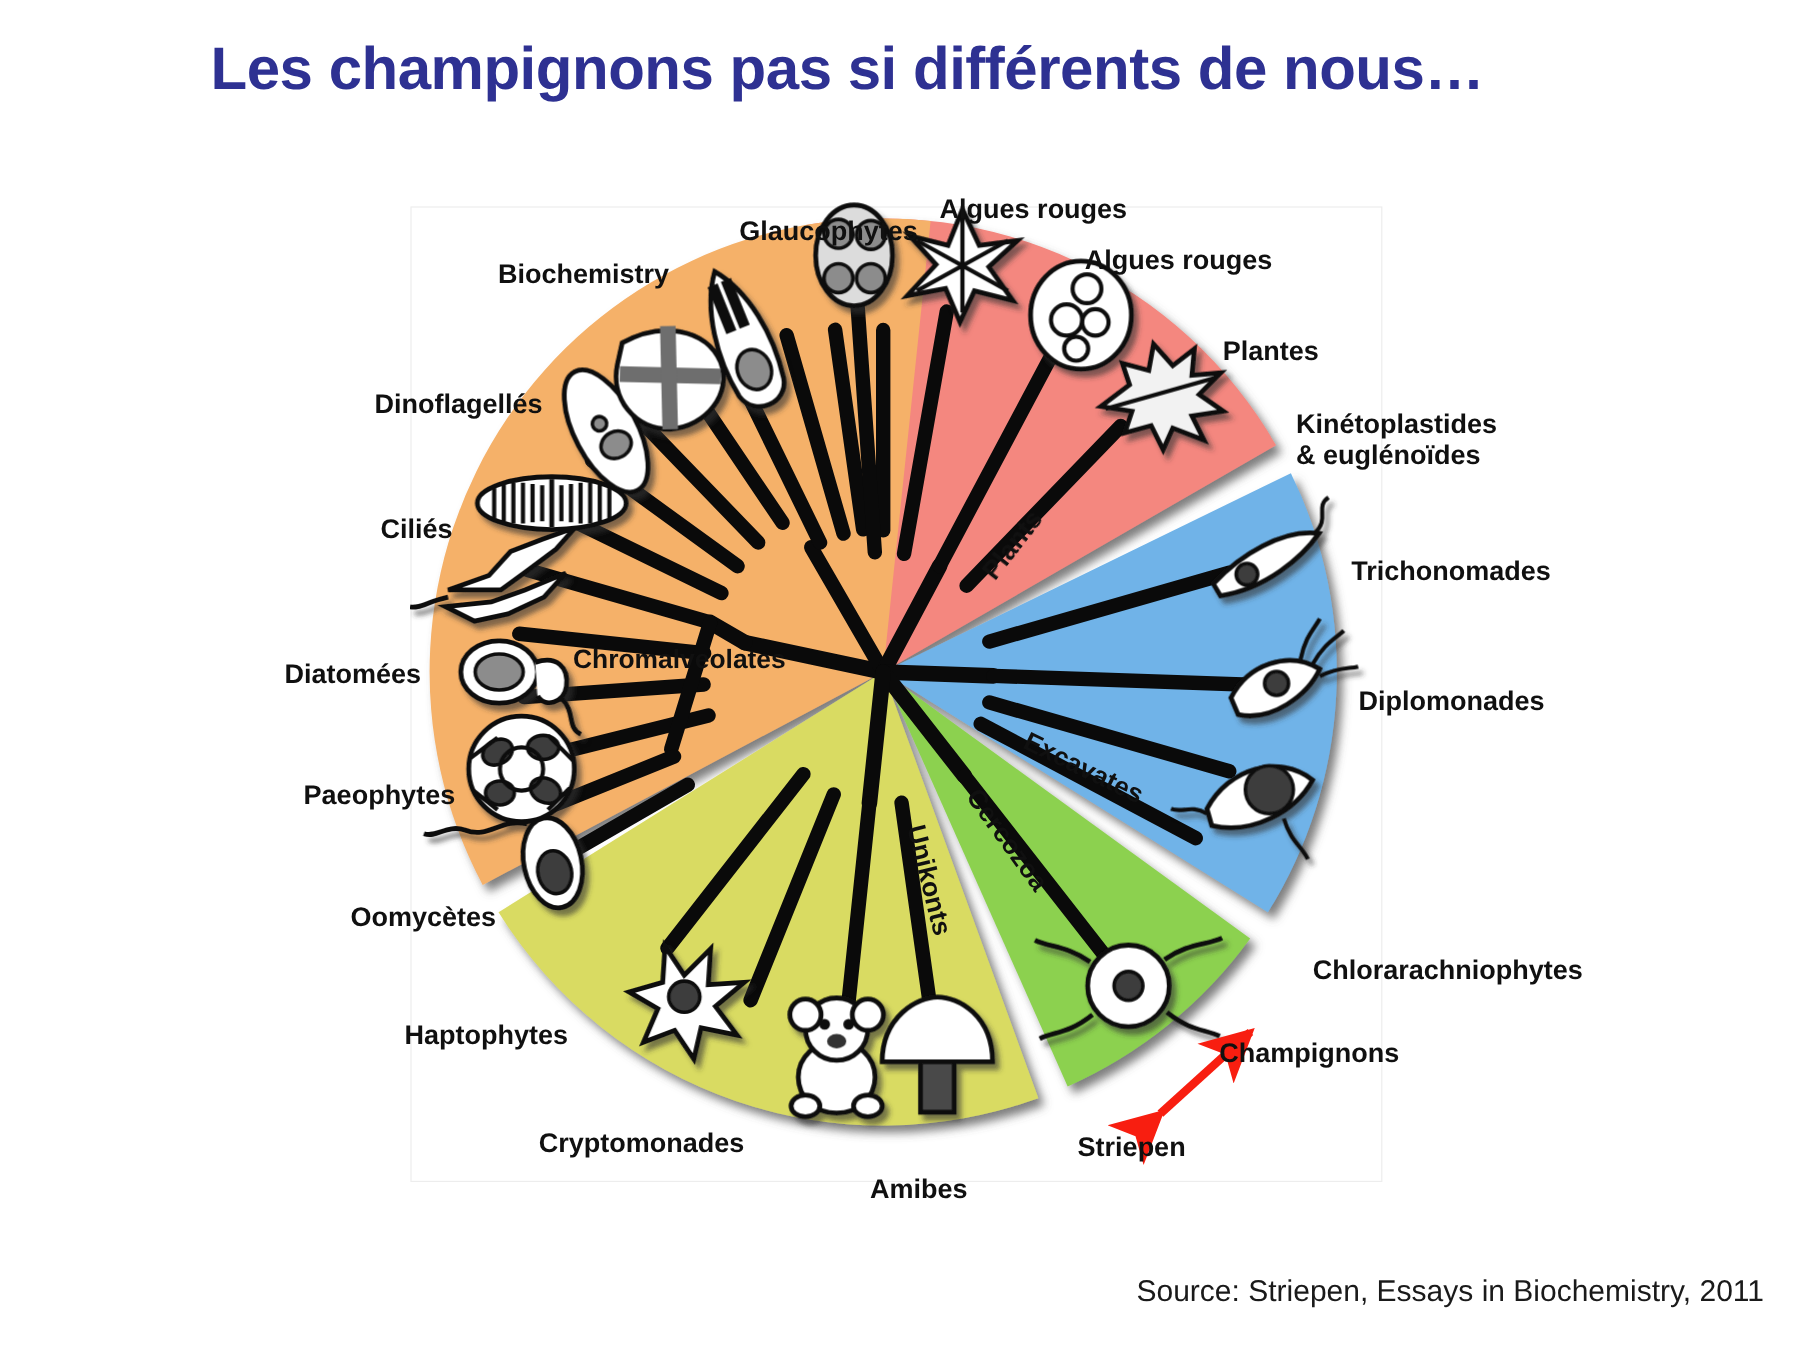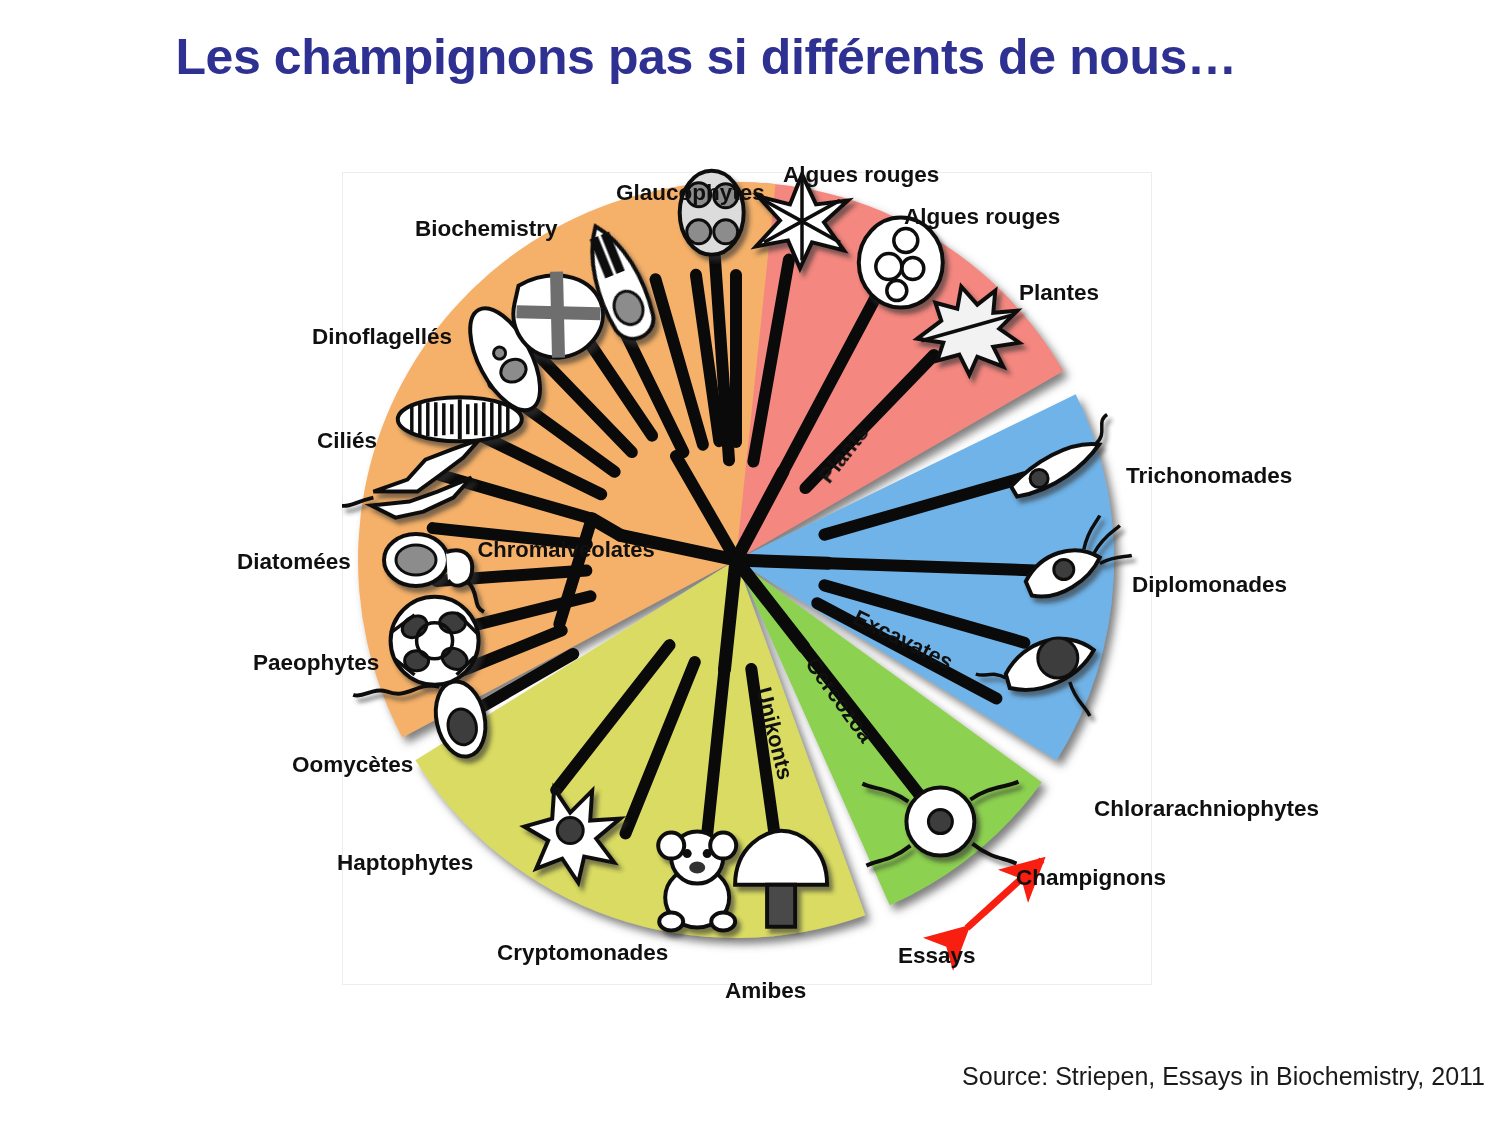--- a/index.html
+++ b/index.html
@@ -59,21 +59,20 @@
 
   #source-note {
     position: absolute;
     left: 0;
     top: 1062px;
     width: 1470px;
     text-align: right;
     font-size: 25px;
     color: #1a1a1a;
     font-family: "Liberation Sans", sans-serif;
-    padding-left: 15px;
   }
 </style>
 </head>
 <body>
 
 <div id="slide-title">Les champignons pas si différents de nous…</div>
 
 <div id="figure-frame"></div>
 
 <div id="figure-canvas">
@@ -250,27 +249,28 @@
         <text x="496.20409966861524" y="540.6718749819158" text-anchor="middle" dominant-baseline="middle" transform="rotate(54 496.20409966861524 540.6718749819158)" font-family="&quot;Liberation Sans&quot;, sans-serif" font-size="22" font-weight="bold" fill="#101010">Cercozoa</text>
         <text x="430.93759099068313" y="573.7777027463679" text-anchor="middle" dominant-baseline="middle" transform="rotate(76 430.93759099068313 573.7777027463679)" font-family="&quot;Liberation Sans&quot;, sans-serif" font-size="22" font-weight="bold" fill="#101010">Unikonts</text>
         <text x="224.133116138247" y="391.0976538430753" text-anchor="middle" dominant-baseline="middle" transform="rotate(0 224.133116138247 391.0976538430753)" font-family="&quot;Liberation Sans&quot;, sans-serif" font-size="22" font-weight="bold" fill="#101010">Chromalveolates</text>
       </g>
       <line x1="625" y1="768" x2="700" y2="700" stroke="#f81e10" stroke-width="7" marker-start="url(#ah-s)" marker-end="url(#ah-e)"></line>
     </svg>
     <div class="ext-label" style="left: 274px; top: 20px;">Glaucophytes</div>
     <div class="ext-label" style="left: 441px; top: 2px;">Algues rouges</div>
     <div class="ext-label" style="left: 562px; top: 44px;">Algues rouges</div>
     <div class="ext-label" style="left: 677px; top: 120px;">Plantes</div>
+    <div class="ext-label two-line" style="left: 738px; top: 181px;">Kinétoplastides<br>&amp; euglénoïdes</div>
     <div class="ext-label" style="left: 784px; top: 303px;">Trichonomades</div>
     <div class="ext-label" style="left: 790px; top: 412px;">Diplomonades</div>
     <div class="ext-label" style="left: 752px; top: 622px; margin-top: 14px;">Chlorarachniophytes</div>
     <div class="ext-label" style="left: 674px; top: 705px;">Champignons</div>
-    <div class="ext-label" style="left: 556px; top: 783px;">Essays</div>
+    <div class="ext-label" style="left: 556px; top: 783px;">Striepen</div>
     <div class="ext-label" style="left: 383px; top: 818px;">Amibes</div>
-    <div class="ext-label" style="left: 107px; top: 780px; margin-left: 48px;">Cryptomonades</div>
+    <div class="ext-label" style="left: 107px; top: 780px;">Cryptomonades</div>
     <div class="ext-label" style="left: -5px; top: 690px;">Haptophytes</div>
     <div class="ext-label" style="left: -50px; top: 592px;">Oomycètes</div>
     <div class="ext-label" style="left: -89px; top: 490px;">Paeophytes</div>
     <div class="ext-label" style="left: -105px; top: 389px;">Diatomées</div>
     <div class="ext-label" style="left: -25px; top: 268px;">Ciliés</div>
     <div class="ext-label" style="left: -30px; top: 164px;">Dinoflagellés</div>
     <div class="ext-label" style="left: 73px; top: 56px;">Biochemistry</div>
   </div>
 
 <div id="source-note">Source: Striepen, Essays in Biochemistry, 2011</div>

